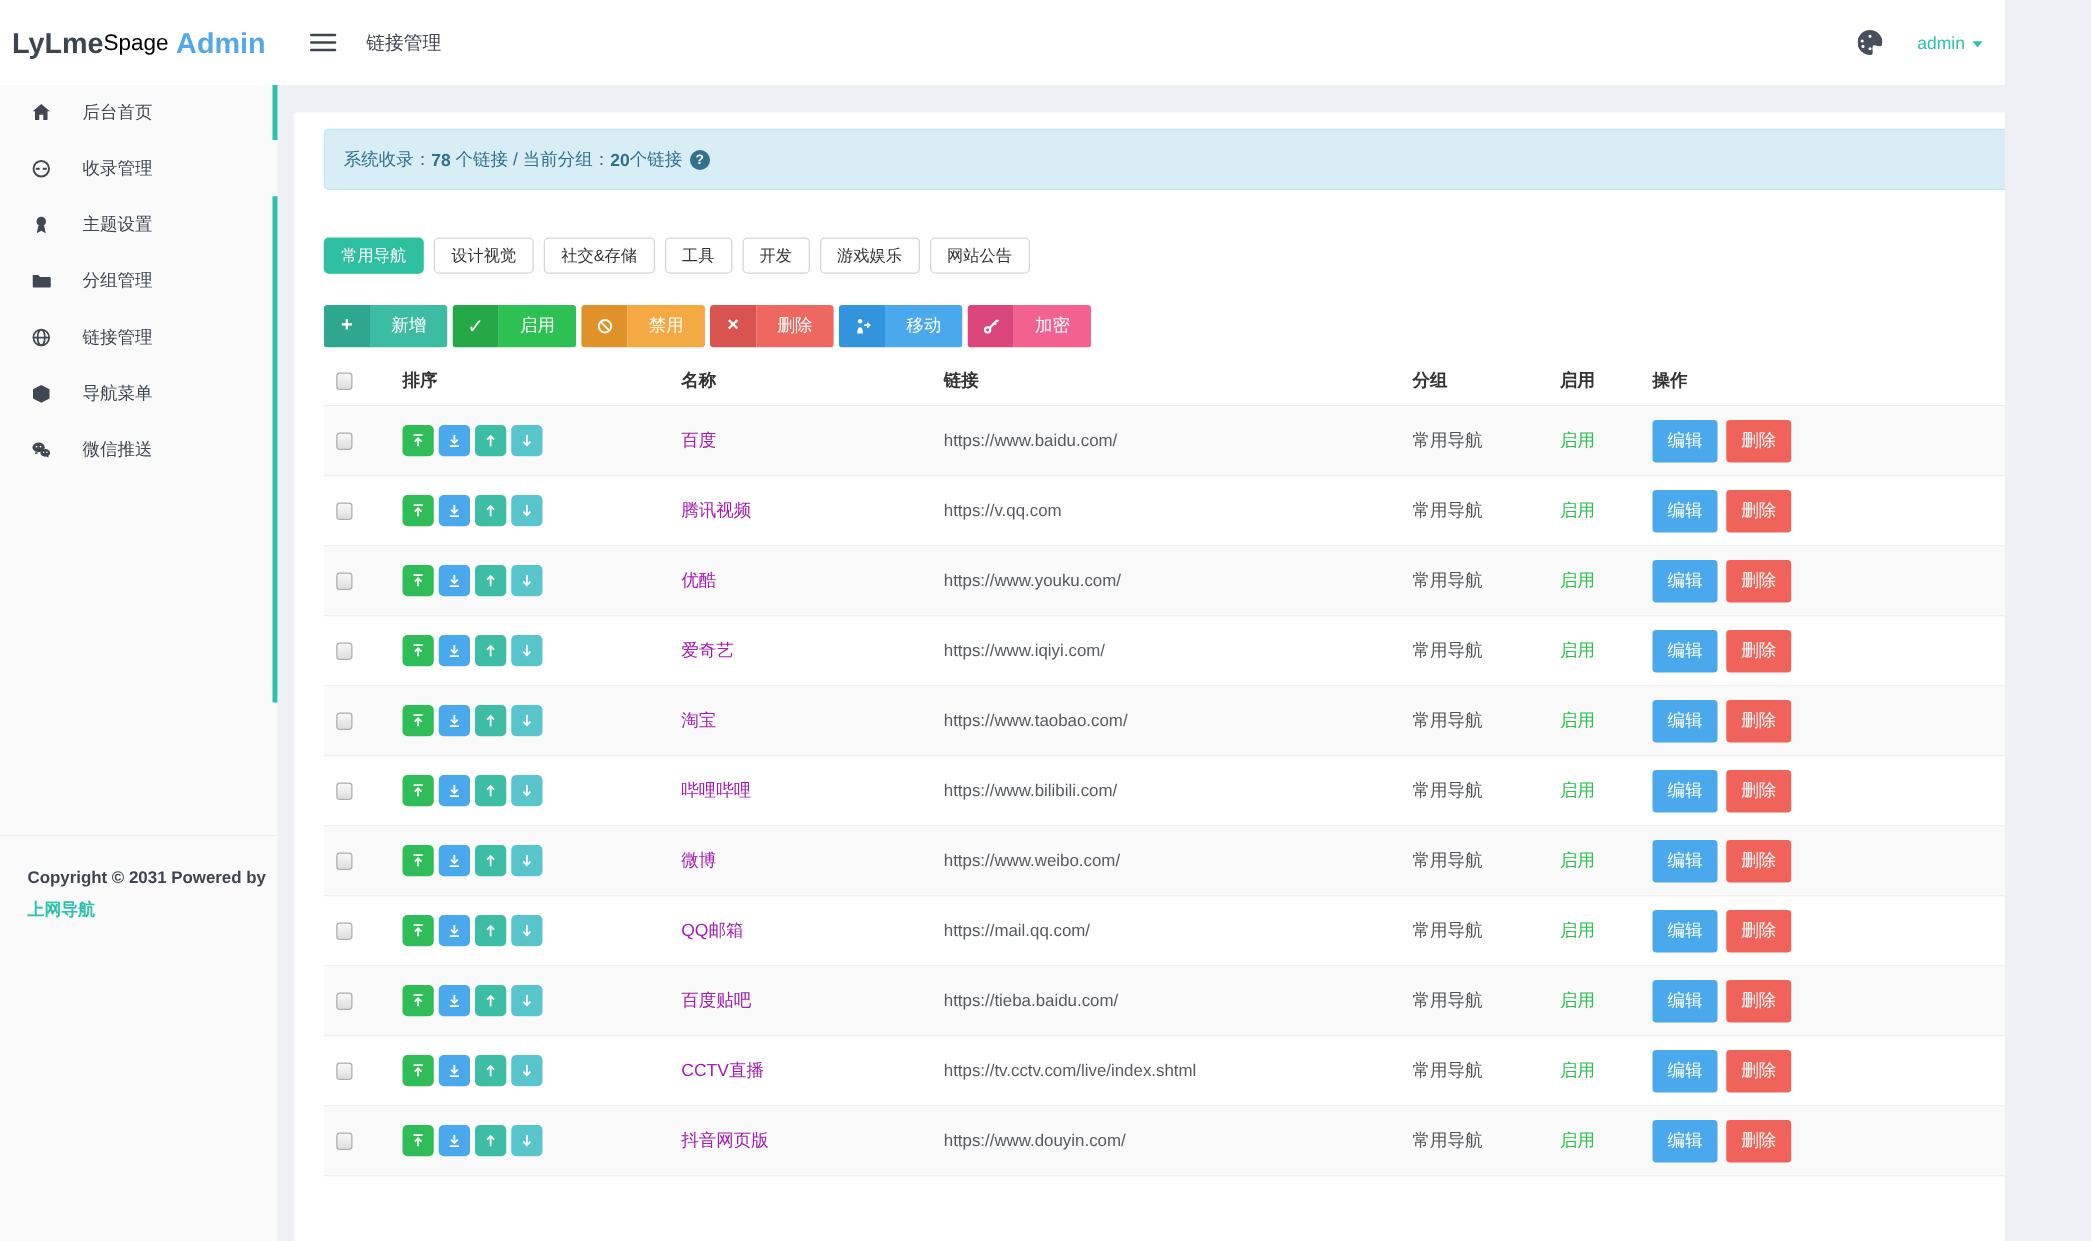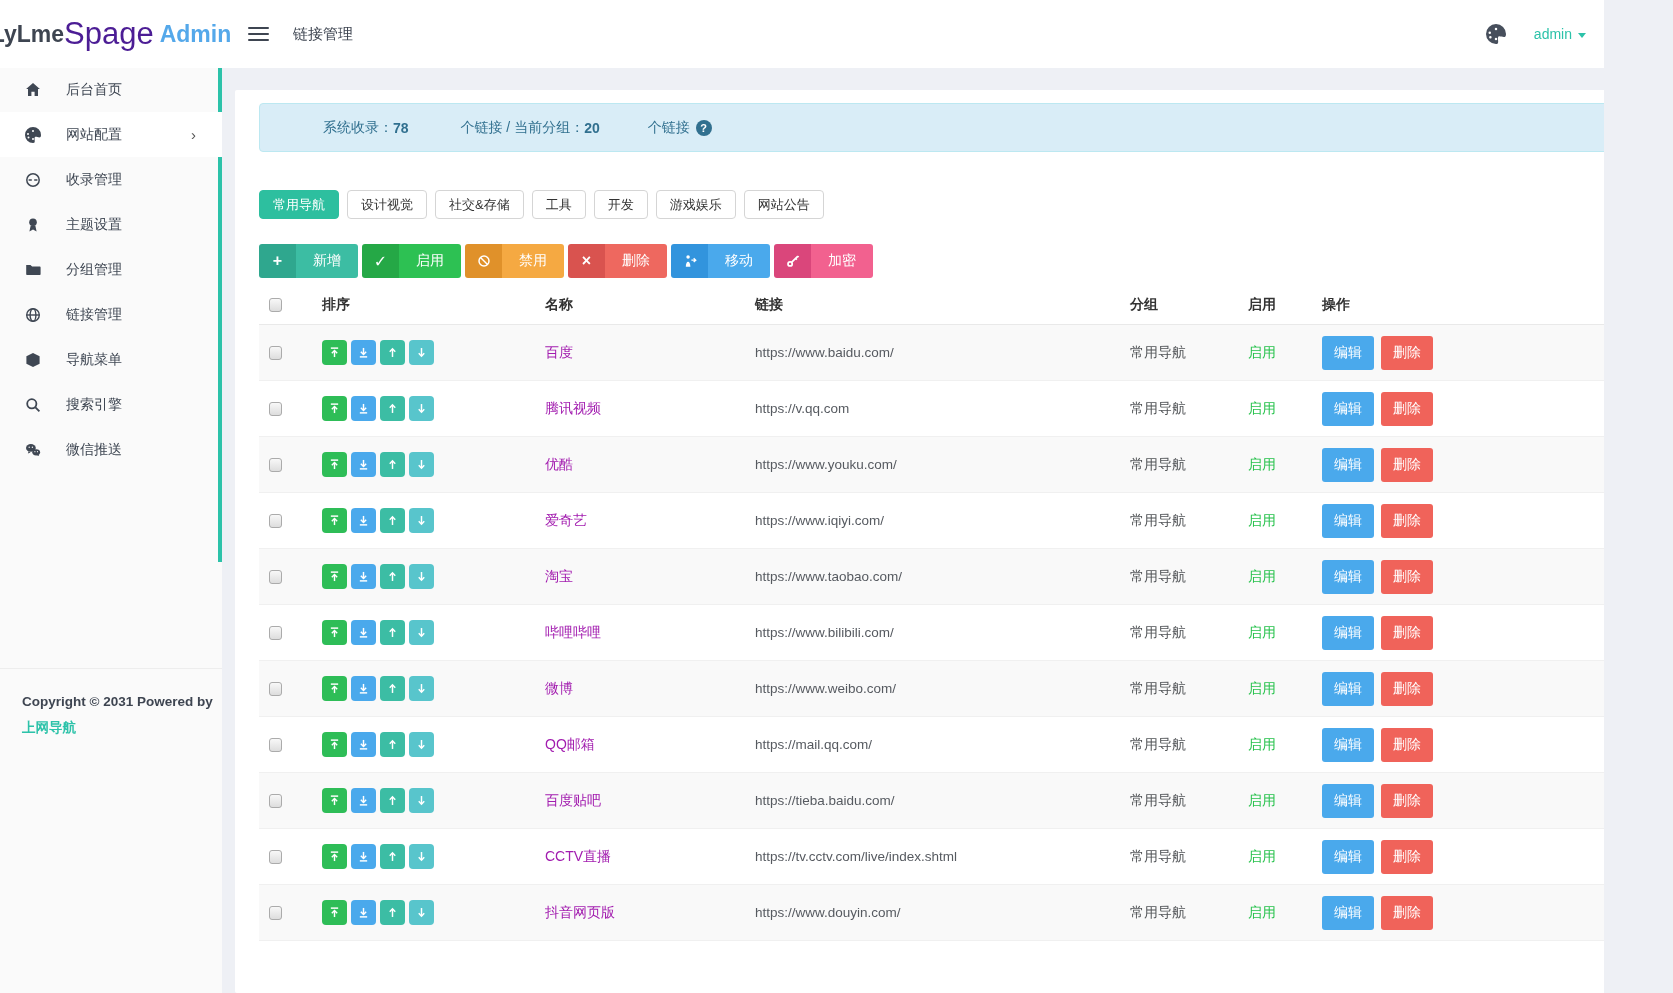--- a/index.html
+++ b/index.html
@@ -4,21 +4,21 @@
 <style>
   html,body{margin:0;padding:0;background:#eef0f5;font-family:"Liberation Sans","DejaVu Sans",sans-serif;}
   .app{position:relative;width:1604px;height:993px;overflow:hidden;background:#eef0f5;}
   svg{display:block;}
   button{font-family:inherit;border:none;cursor:pointer;background:none;padding:0;}
 
   
   .sidebar{position:absolute;left:0;top:0;width:222px;height:993px;background:#fafafa;z-index:3;}
   .brand{height:68px;background:#fff;display:flex;align-items:center;justify-content:center;white-space:nowrap;}
   .brand .b1{font-size:23px;font-weight:700;color:#3e4551;}
-  .brand .b2{font-size:31px;font-weight:300;color:#4c1d95;}
+  .brand .b2{font-size:18px;font-weight:300;color:#000000;}
   .brand .b3{font-size:23px;font-weight:600;color:var(--brand-admin,#54a8ea);margin-left:6px;}
   .menu{position:absolute;top:67px;left:0;right:0;}
   .mi{height:45px;display:flex;align-items:center;padding-left:25px;color:#3f4753;font-size:14px;cursor:pointer;position:relative;}
   .mi .ic{width:16px;height:16px;margin-right:25px;color:#3f4753;flex:0 0 16px;}
   .mi.hov{background:#fff;}
   .mi .chev{position:absolute;right:26px;color:#555;font-size:15px;line-height:1;}
   .mi.logout{border-top:1px solid #ededed;}
   .sb-scroll{position:absolute;right:0;width:4px;background:var(--accent,#2cc2a9);}
   .sb-s1{top:68px;height:44px;}
   .sb-s2{top:157px;height:405px;}
@@ -35,21 +35,21 @@
   .palette-btn{width:20px;height:20px;color:#474f5c;cursor:pointer;margin-right:28px;}
   .admin{display:flex;align-items:center;color:var(--accent,#2cc2a9);font-size:14px;cursor:pointer;margin-right:18px;}
   .caret{width:0;height:0;border-left:4.5px solid transparent;border-right:4.5px solid transparent;border-top:5px solid var(--accent,#2cc2a9);margin-left:6px;margin-top:2px;}
 
   
   .content{position:absolute;left:222px;top:68px;right:0;bottom:0;background:#eef0f5;}
   .card{position:absolute;left:13px;top:22px;width:1424px;bottom:0;background:#fff;box-sizing:border-box;padding:13px 24px 24px 24px;border-radius:2px;}
 
   .alert{height:49px;box-sizing:border-box;background:var(--alert-bg,#d9edf7);border:1px solid var(--alert-border,#bce8f1);border-radius:4px;color:var(--alert-text,#31708f);font-size:14px;display:flex;align-items:center;padding-left:15px;margin-bottom:38px;}
   .alert b{font-weight:700;}
-  .alert .sp{white-space:pre;margin-left:48px;}
+  .alert .sp{white-space:pre;}
   .qmark{display:inline-flex;align-items:center;justify-content:center;width:16px;height:16px;border-radius:50%;background:var(--alert-text,#31708f);color:#fff;font-size:11px;font-weight:700;margin-left:6px;cursor:pointer;}
 
   .tabs{display:flex;margin-bottom:25px;}
   .tab{height:29px;padding:0 13px;border:1px solid #d5d5d5;border-radius:4px;background:#fff;color:#333;font-size:13px;display:inline-flex;align-items:center;margin-right:8px;cursor:pointer;}
   .tab.active{background:var(--tab-active,#2dbf9f);border-color:var(--tab-active,#2dbf9f);color:#fff;}
 
   .actions{display:flex;margin-bottom:8px;}
   .abtn{display:inline-flex;height:34px;border-radius:3px;overflow:hidden;margin-right:4px;color:#fff;align-items:stretch;}
   .abtn .aic{width:37px;display:flex;align-items:center;justify-content:center;font-size:16px;font-weight:700;color:#fff;}
   .abtn .albl{display:flex;align-items:center;padding:0 17px;font-size:14px;}
@@ -209,27 +209,20 @@
         <span class="b2">Spage</span>
         <span class="b3">Admin</span>
     </div>
     <div class="menu">
       <div class="mi">
         <svg class="ic">
             <use href="#i-home"></use>
           </svg>
         <span>后台首页</span>
       </div>
-      <div class="mi hov">
-        <svg class="ic">
-            <use href="#i-palette"></use>
-          </svg>
-        <span>网站配置</span>
-        <span class="chev">›</span>
-      </div>
       <div class="mi">
         <svg class="ic">
             <use href="#i-link"></use>
           </svg>
         <span>收录管理</span>
       </div>
       <div class="mi">
         <svg class="ic">
             <use href="#i-award"></use>
           </svg>
@@ -245,26 +238,20 @@
         <svg class="ic">
             <use href="#i-globe"></use>
           </svg>
         <span>链接管理</span>
       </div>
       <div class="mi">
         <svg class="ic">
             <use href="#i-cube"></use>
           </svg>
         <span>导航菜单</span>
-      </div>
-      <div class="mi">
-        <svg class="ic">
-            <use href="#i-search"></use>
-          </svg>
-        <span>搜索引擎</span>
       </div>
       <div class="mi">
         <svg class="ic">
             <use href="#i-wechat"></use>
           </svg>
         <span>微信推送</span>
       </div>
     </div>
     <div class="sb-scroll sb-s1"></div>
     <div class="sb-scroll sb-s2"></div>

